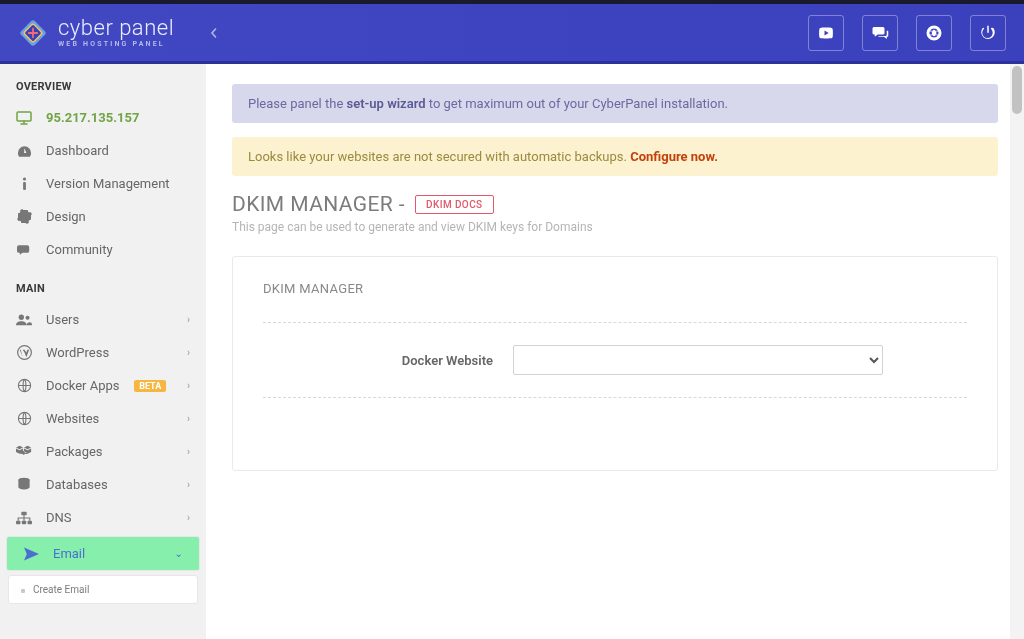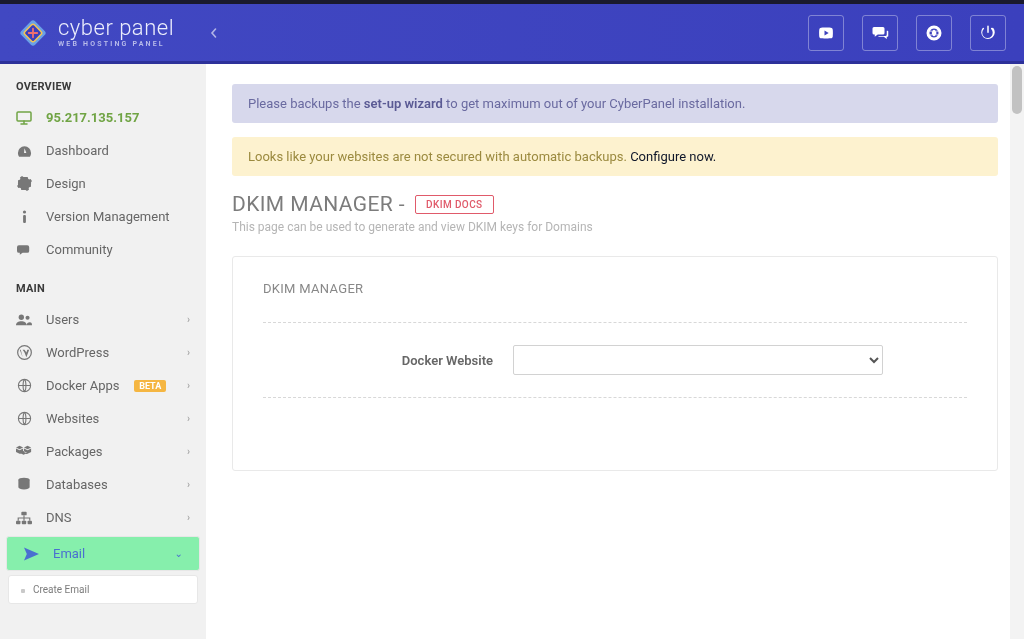--- a/index.html
+++ b/index.html
@@ -67,21 +67,21 @@
     background: #f5b642; color: #fff; font-size: 9px; font-weight: 700;
     padding: 1px 5px; border-radius: 2px; margin-left: auto; margin-right: 6px;
   }
   .content { flex: 1; background: #fff; padding: 20px 26px 0; overflow-y: auto; position: relative; }
   .alert {
     border-radius: 3px; padding: 12px 16px; font-size: 13px; margin-bottom: 14px;
   }
   .alert-blue  { background: #d7d8ec; color: #6a6aa0; }
   .alert-blue strong { color: #5a5a94; font-weight: 600; }
   .alert-yellow{ background: #fdf2cf; color: #9b8a3f; }
-  .alert-yellow strong { color: #0f172a; font-weight: 400; }
+  .alert-yellow strong { color: #c2410c; font-weight: 700; }
   .page-title { margin: 16px 0 4px; display: flex; align-items: center; gap: 10px; }
   .page-title h1 { font-size: 21px; font-weight: 400; color: #7c7c7c; letter-spacing: .4px; }
   .doc-badge {
     border: 1px solid #e05a6a; color: #e05a6a; font-size: 10px; padding: 3px 10px;
     border-radius: 2px; letter-spacing: .4px; font-weight: 500;
   }
   .page-sub { font-size: 12px; color: #b5b5b5; margin-bottom: 22px; }
   .card {
     border: 1px solid #e9e9e9; border-radius: 3px; background: #fff;
     padding: 24px 30px 50px; min-height: 180px;
@@ -162,34 +162,34 @@
         <li class="sb-item">
           <span class="ico">
               <svg width="15" height="14" viewBox="0 0 16 14" fill="#777">
                 <path d="M8 2a7 7 0 0 0-7 7c0 1.5.5 2.9 1.3 4h11.4c.8-1.1 1.3-2.5 1.3-4a7 7 0 0 0-7-7zm0 2 2 5H7.5L8 4z"></path>
               </svg>
             </span>
           <span>Dashboard</span>
         </li>
         <li class="sb-item">
           <span class="ico">
-              <svg width="15" height="15" viewBox="0 0 16 16" fill="#777">
-                <path d="M8 5a3 3 0 1 0 0 6 3 3 0 0 0 0-6zm7 3-.1-1.2 1-1.4-1.2-2-.1-.2-1.7.4-1-.7-.4-1.7-.2-.1L9 1.1 8 1l-1.2.1-1.4-1-2 1.2-.2.1.4 1.7-.7 1-1.7.4-.1.2L1.1 7 1 8l.1 1.2-1 1.4 1.2 2 .1.2 1.7-.4 1 .7.4 1.7.2.1L7 14.9l1 .1 1.2-.1 1.4 1 2-1.2.2-.1-.4-1.7.7-1 1.7-.4.1-.2L14.9 9 15 8z"></path>
-              </svg>
-            </span>
-          <span>Design</span>
-        </li>
-        <li class="sb-item">
-          <span class="ico">
               <svg width="7" height="14" viewBox="0 0 6 14" fill="#777">
                 <circle cx="3" cy="2" r="1.6"></circle>
                 <rect x="1.6" y="5" width="2.8" height="8" rx="1"></rect>
               </svg>
             </span>
           <span>Version Management</span>
+        </li>
+        <li class="sb-item">
+          <span class="ico">
+              <svg width="15" height="15" viewBox="0 0 16 16" fill="#777">
+                <path d="M8 5a3 3 0 1 0 0 6 3 3 0 0 0 0-6zm7 3-.1-1.2 1-1.4-1.2-2-.1-.2-1.7.4-1-.7-.4-1.7-.2-.1L9 1.1 8 1l-1.2.1-1.4-1-2 1.2-.2.1.4 1.7-.7 1-1.7.4-.1.2L1.1 7 1 8l.1 1.2-1 1.4 1.2 2 .1.2 1.7-.4 1 .7.4 1.7.2.1L7 14.9l1 .1 1.2-.1 1.4 1 2-1.2.2-.1-.4-1.7.7-1 1.7-.4.1-.2L14.9 9 15 8z"></path>
+              </svg>
+            </span>
+          <span>Design</span>
         </li>
         <li class="sb-item">
           <span class="ico">
               <svg width="15" height="14" viewBox="0 0 16 14" fill="#777">
                 <path d="M2 2h9a2 2 0 0 1 2 2v4a2 2 0 0 1-2 2H6l-3 2v-2H2a2 2 0 0 1-2-2V4a2 2 0 0 1 2-2z"></path>
               </svg>
             </span>
           <span>Community</span>
         </li>
       </ul>
@@ -281,21 +281,21 @@
         </li>
       </ul>
       <ul class="sb-sub">
         <li>Create Email</li>
 
       </ul>
     </aside>
 
     <main class="content">
       <div class="alert alert-blue">
-        <span>Please backups the </span><strong>set-up wizard</strong><span> to get maximum out of your CyberPanel installation.</span>
+        <span>Please panel the </span><strong>set-up wizard</strong><span> to get maximum out of your CyberPanel installation.</span>
       </div>
       <div class="alert alert-yellow">
         <span>Looks like your websites are not secured with automatic backups. </span><strong>Configure now.</strong>
       </div>
 
       <div class="page-title">
         <h1>
           <span>DKIM MANAGER</span><span> - </span>
         </h1>
         <span class="doc-badge">DKIM DOCS</span>

